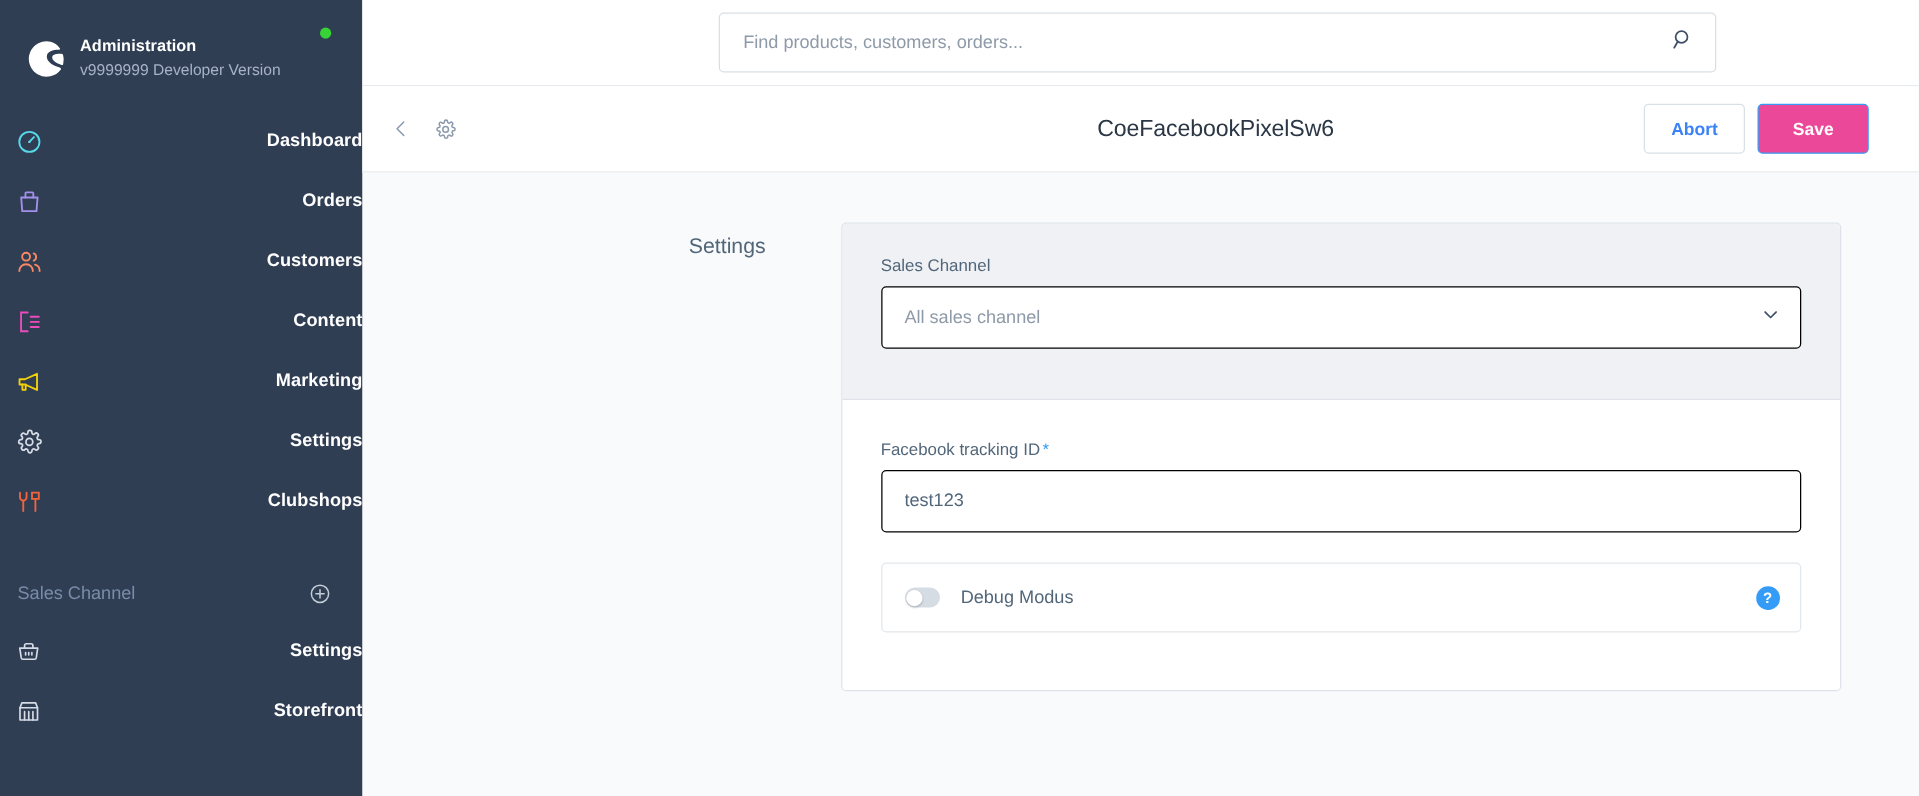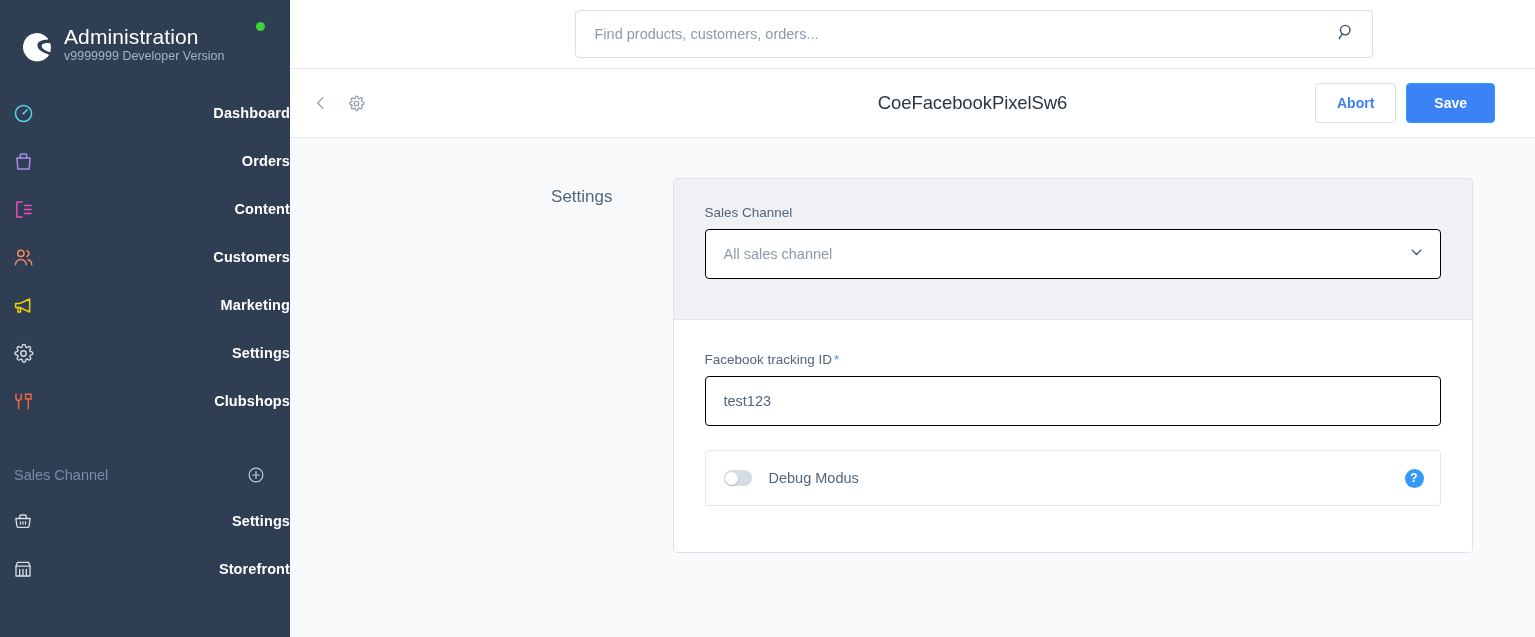--- a/index.html
+++ b/index.html
@@ -21,21 +21,21 @@
   }
   .sb-head {
     display: flex; align-items: center;
     padding: 16px 18px 0 14px;
     height: 76px;
     position: relative;
   }
   .sb-logo { width: 42px; flex: 0 0 42px; display:flex; align-items:center; justify-content:center;}
   .sb-titles { margin-left: 8px; }
   .sb-title {
-    color: #ffffff; font-size: 21px; font-weight: 400;
+    color: #ffffff; font-size: 13px; font-weight: 700;
     letter-spacing: .1px; line-height: 20px;
   }
   .sb-sub {
     color: #a7b2c4; font-size: 12.5px; line-height: 17px; margin-top: 1px;
   }
   .sb-dot {
     position: absolute; right: 25px; top: 22px;
     width: 9px; height: 9px; border-radius: 50%;
     background: #37d435;
   }
@@ -124,21 +124,21 @@
     height: 40px; padding: 0 21px;
     border-radius: 4px; font-size: 14px; font-weight: 700;
     font-family: "Liberation Sans", sans-serif;
     cursor: pointer; border: 1px solid transparent;
     display: flex; align-items: center; justify-content: center;
   }
   .btn-ghost {
     background: #ffffff; border-color: #d8dfe5; color: #3b82f6;
   }
   .btn-primary {
-    background: #3b82f6; color: #ffffff; border-color: #349cf6;
+    background: #ec4899; color: #ffffff; border-color: #349cf6;
     padding: 0 27px;
   }
 
   .content {
     flex: 1 1 auto; overflow: hidden;
     padding-top: 40px;
     position: relative;
   }
   .row {
     display: flex;
@@ -263,37 +263,37 @@
           <svg width="21" height="21" viewBox="0 0 24 24" fill="none" stroke="#a48fec" stroke-width="1.7" stroke-linejoin="round">
             <path d="M4.5 8h15l-1 12.5h-13z"></path>
             <path d="M8.4 8V4.2c0-.5.4-.9.9-.9h5.4c.5 0 .9.4.9.9V8" stroke-linecap="round"></path>
           </svg>
         </span>
         <span class="sb-lab">Orders</span>
       </div>
 
       <div class="sb-item">
         <span class="sb-ico">
-          <svg width="21" height="21" viewBox="0 0 24 24" fill="none" stroke="#ed4bbd" stroke-width="1.7" stroke-linecap="round">
-            <path d="M10.5 3.4H4.4v17.2h6.1"></path>
-            <path d="M13.2 7.3h7.4M13.2 12h7.4M13.2 16.7h7.4"></path>
-          </svg>
-        </span>
-        <span class="sb-lab">Content</span>
-      </div>
-
-      <div class="sb-item">
-        <span class="sb-ico">
           <svg width="21" height="21" viewBox="0 0 24 24" fill="none" stroke="#f88962" stroke-width="1.7" stroke-linecap="round">
             <circle cx="9" cy="7.3" r="3.6"></circle>
             <path d="M2.8 20.4c0-3.6 2.8-6.2 6.2-6.2s6.2 2.6 6.2 6.2"></path>
             <path d="M16 4.3a3.5 3.5 0 0 1 0 6.5M17.2 14.6c2.5.6 4.2 2.9 4.2 5.8"></path>
           </svg>
         </span>
         <span class="sb-lab">Customers</span>
+      </div>
+
+      <div class="sb-item">
+        <span class="sb-ico">
+          <svg width="21" height="21" viewBox="0 0 24 24" fill="none" stroke="#ed4bbd" stroke-width="1.7" stroke-linecap="round">
+            <path d="M10.5 3.4H4.4v17.2h6.1"></path>
+            <path d="M13.2 7.3h7.4M13.2 12h7.4M13.2 16.7h7.4"></path>
+          </svg>
+        </span>
+        <span class="sb-lab">Content</span>
       </div>
 
       <div class="sb-item">
         <span class="sb-ico">
           <svg width="21" height="21" viewBox="0 0 24 24" fill="none" stroke="#f5d208" stroke-width="1.7" stroke-linejoin="round">
             <path d="M3 9.6h5L19 4.6v14.8L8 14.4H3z"></path>
             <path d="M5.6 14.4v4.9h3v-4.9" stroke-linecap="round"></path>
           </svg>
         </span>
         <span class="sb-lab">Marketing</span>

